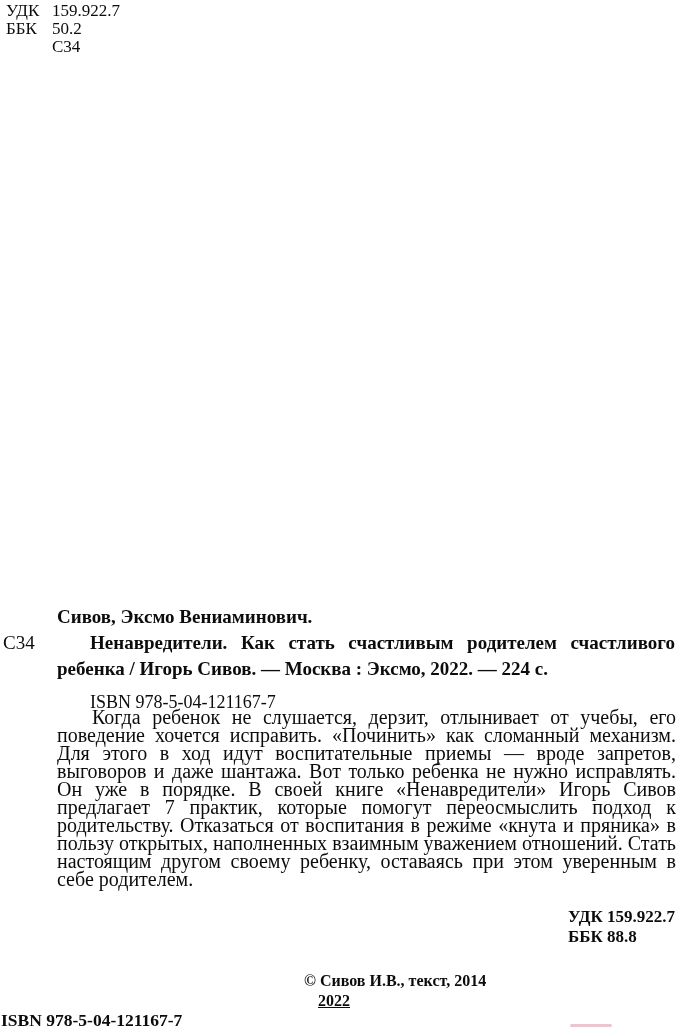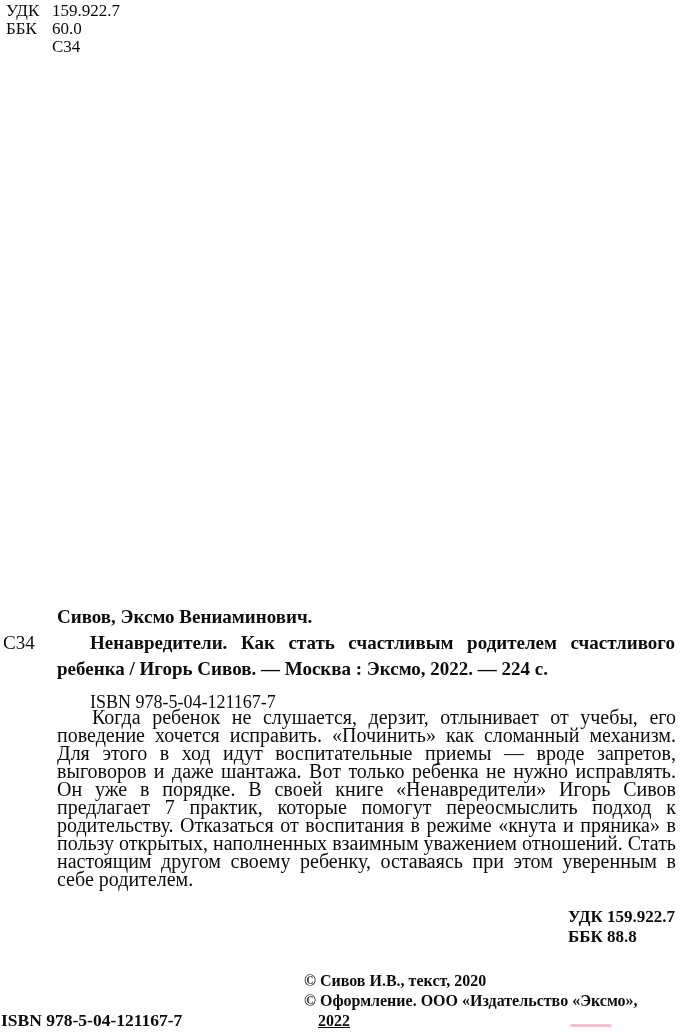--- a/index.html
+++ b/index.html
@@ -62,21 +62,21 @@
 
 <div class="page">
 
   <div class="top-block">
     <div class="row">
       <span class="lbl">УДК</span>
       <span>159.922.7</span>
     </div>
     <div class="row">
       <span class="lbl">ББК</span>
-      <span>60.0</span>
+      <span>50.2</span>
     </div>
     <div class="row">
       <span class="lbl"></span>
       <span>С34</span>
     </div>
   </div>
 
   <div class="catalog">
     <div class="author">Сивов, Эксмо Вениаминович.</div>
     <div class="entry-wrap">
@@ -87,22 +87,21 @@
   </div>
 
   <div class="annotation">Когда ребенок не слушается, дерзит, отлынивает от учебы, его поведение хочется исправить. «Починить» как сломанный механизм. Для этого в ход идут воспитательные приемы — вроде запретов, выговоров и даже шантажа. Вот только ребенка не нужно исправлять. Он уже в порядке. В своей книге «Ненавредители» Игорь Сивов предлагает 7 практик, которые помогут переосмыслить подход к родительству. Отказаться от воспитания в режиме «кнута и пряника» в пользу открытых, наполненных взаимным уважением отношений. Стать настоящим другом своему ребенку, оставаясь при этом уверенным в себе родителем.</div>
 
   <div class="bottom-refs">
     <div>УДК 159.922.7</div>
     <div>ББК 88.8</div>
   </div>
 
   <div class="copyright">
-    <div>© Сивов И.В., текст, 2020</div>
-    <div>© Оформление. ООО «Издательство «Эксмо»,</div>
+    <div>© Сивов И.В., текст, 2014</div>
     <div class="cont">2022</div>
   </div>
 
   <div class="isbn-bottom">ISBN 978-5-04-121167-7</div>
 
   <div class="pink-line" style="background: rgb(242, 195, 207);"></div>
 
 </div>
 
 </body></html>

